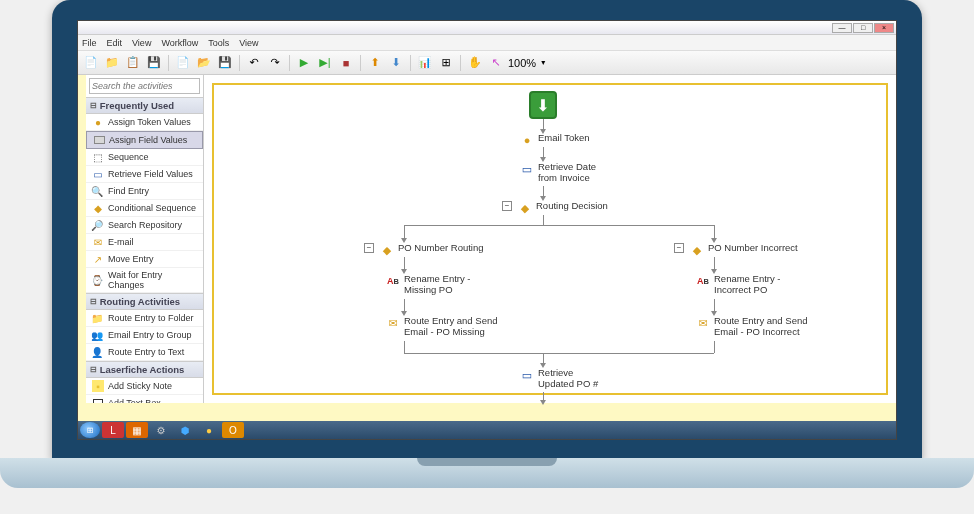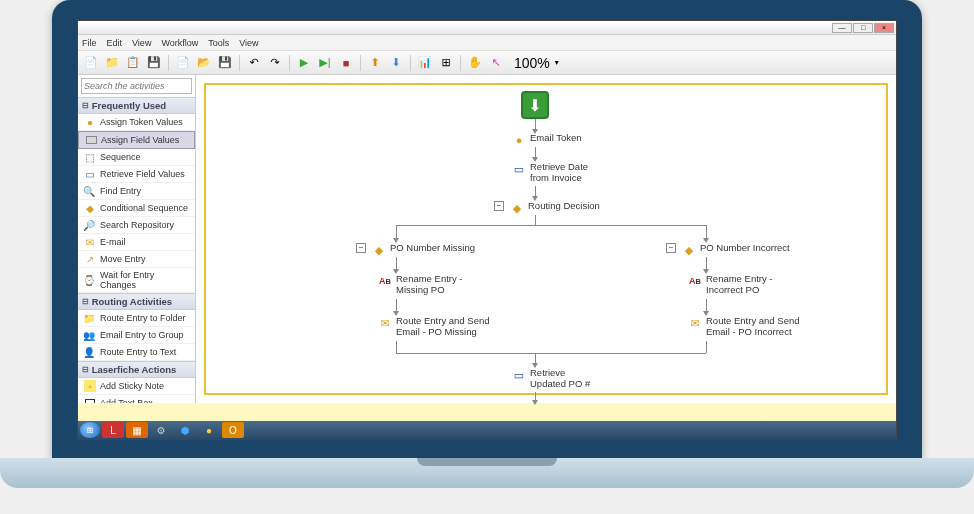--- a/index.html
+++ b/index.html
@@ -15,28 +15,28 @@
 .titlebar { height: 14px; background: linear-gradient(#fff, #e8e8f0); border-bottom: 1px solid #ccc; display: flex; justify-content: flex-end; align-items: center; padding: 0 2px; }
 .win-btn { width: 20px; height: 10px; margin-left: 1px; border: 1px solid #aaa; font-size: 7px; text-align: center; line-height: 8px; background: #f0f0f0; }
 .win-btn.close { background: #e88; }
 
 .menubar { height: 16px; background: #f4f4f4; display: flex; align-items: center; padding: 0 4px; font-size: 9px; color: #333; border-bottom: 1px solid #ddd; }
 .menubar span { margin-right: 10px; }
 
 .toolbar { height: 24px; background: linear-gradient(#fafafa, #e8e8e8); border-bottom: 1px solid #ccc; display: flex; align-items: center; padding: 0 4px; gap: 3px; }
 .tb-btn { width: 18px; height: 18px; display: flex; align-items: center; justify-content: center; font-size: 11px; border-radius: 2px; }
 .tb-sep { width: 1px; height: 16px; background: #ccc; margin: 0 2px; }
-.zoom { font-size: 14px; margin-left: 6px; }
+.zoom { font-size: 11px; }
 
 .tabstrip { height: 18px; background: #e8e8e8; display: flex; align-items: flex-end; padding-left: 90px; font-size: 8.5px; color: #555; border-bottom: 1px solid #ccc; }
 .tab { padding: 2px 10px; border: 1px solid #ccc; border-bottom: none; margin-right: 2px; background: #f0f0f0; border-radius: 3px 3px 0 0; }
 .tab.active { background: #fff; font-weight: bold; }
 .sidebar-label { position: absolute; left: 4px; font-size: 8.5px; color: #555; }
 
-.main { display: flex; height: calc(100% - 90px); }
+.main { display: flex; height: calc(100% - 90px); padding-left: 8px; }
 
 .toolbox { width: 118px; background: #fff; border-right: 1px solid #ccc; overflow-y: auto; }
 .search-box { margin: 3px; }
 .search-box input { width: 100%; font-size: 9px; padding: 2px; border: 1px solid #bbb; font-style: italic; color: #888; }
 .cat-header { background: linear-gradient(#e8ecf4, #d8dce8); padding: 2px 4px; font-size: 9.5px; font-weight: bold; color: #445; border-top: 1px solid #ccc; border-bottom: 1px solid #ccc; display: flex; align-items: center; }
 .cat-header::before { content: "⊟"; font-size: 8px; margin-right: 3px; color: #666; }
 .tool-item { padding: 2px 4px 2px 6px; font-size: 9px; color: #333; display: flex; align-items: center; gap: 4px; cursor: pointer; border-bottom: 1px solid #f0f0f0; }
 .tool-item.selected { background: #d8d8e8; border: 1px solid #99a; }
 .tool-icon { width: 12px; height: 12px; display: inline-flex; align-items: center; justify-content: center; font-size: 10px; flex-shrink: 0; }
 
@@ -232,21 +232,21 @@
             <div class="connector" style="left:329px; top:130px; height:10px;"></div>
             <div class="connector-h" style="left:190px; top:140px; width:310px;"></div>
             <div class="connector" style="left:190px; top:140px; height:15px;"></div>
             <div class="connector" style="left:500px; top:140px; height:15px;"></div>
             <div class="arrow-down" style="left:187px; top:153px;"></div>
             <div class="arrow-down" style="left:497px; top:153px;"></div>
 
             <div class="node" style="left: 150px; top: 158px;">
               <span class="minus-box">−</span>
               <span class="n-icon ic-cond">◆</span>
-              <span class="n-label">PO Number Missing</span>
+              <span class="n-label">PO Number Routing</span>
             </div>
 
             <div class="node" style="left: 460px; top: 158px;">
               <span class="minus-box">−</span>
               <span class="n-icon ic-cond">◆</span>
               <span class="n-label">PO Number Incorrect</span>
             </div>
 
             <div class="connector" style="left:190px; top:172px; height:14px;"></div>
             <div class="arrow-down" style="left:187px; top:184px;"></div>

